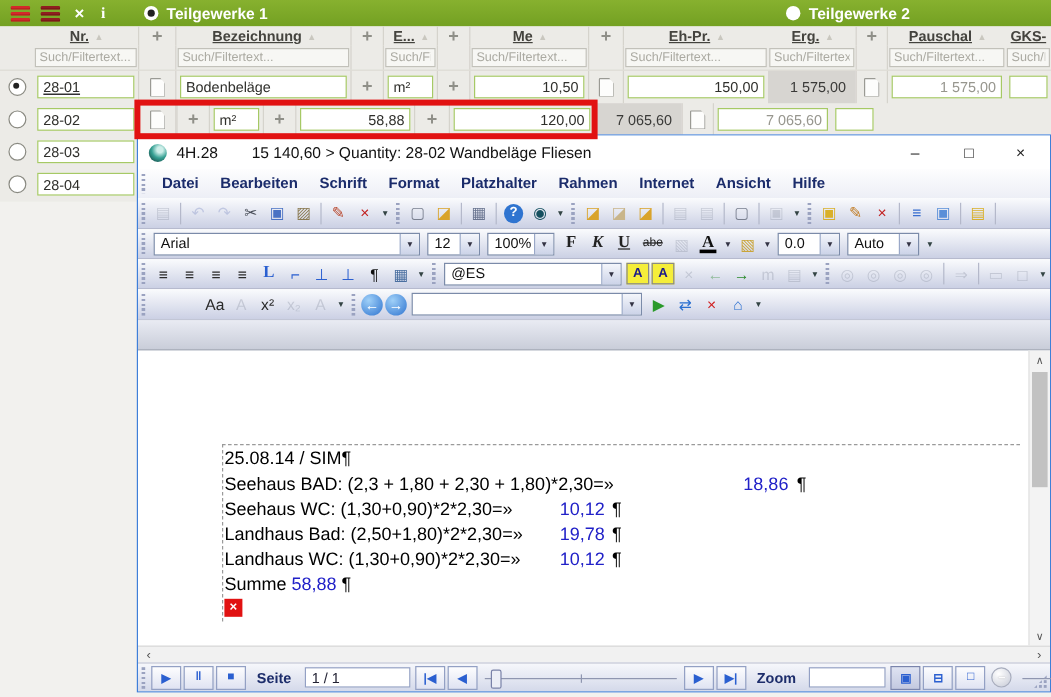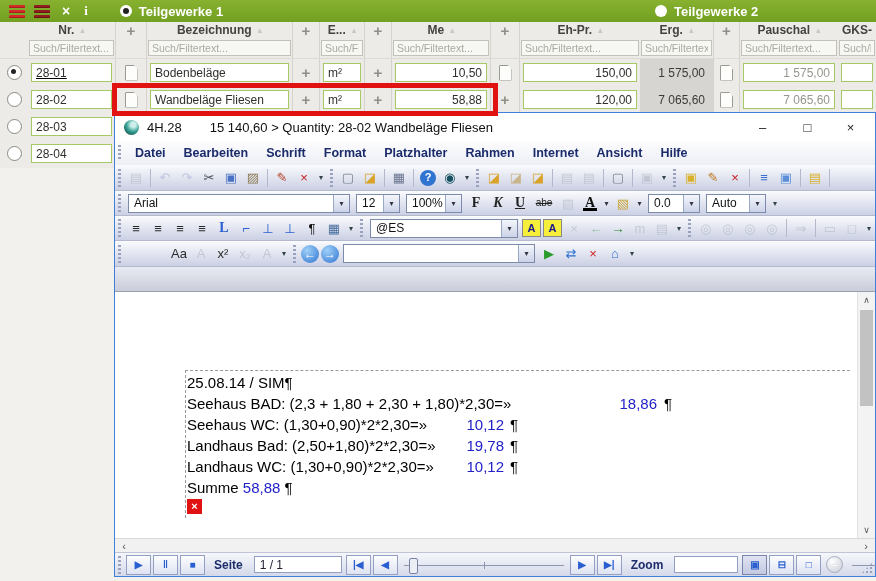--- a/index.html
+++ b/index.html
@@ -21,21 +21,21 @@
   .gradio{width:12px;height:12px;border-radius:50%;background:#fff;display:inline-block;position:relative;}
   .gradio.sel:after{content:"";position:absolute;left:3px;top:3px;width:6px;height:6px;border-radius:50%;background:#222;}
   
   #tbl{position:absolute;left:0;top:22px;width:876px;height:146px;background:#ecebe7;font-size:12px;}
   .hrow,.frow,.trow{display:flex;}
   .hrow{height:16px;align-items:center;}
   .frow{height:20px;align-items:center;border-bottom:1px solid #dddbd4;}
   .trow{height:27px;align-items:center;}
   .cell{flex:none;display:flex;align-items:center;justify-content:center;height:100%;box-sizing:border-box;position:relative;}
   .cell.narrow{border-left:1px solid #d5d3cc;border-right:1px solid #d5d3cc;}
-  .hlabel{font-weight:bold;color:#44433e;white-space:nowrap;overflow:hidden;}
+  .hlabel{font-weight:bold;color:#44433e;white-space:nowrap;overflow:hidden;text-decoration:underline;}
   .sortglyph{color:#c9c7bf;font-size:9px;margin-left:6px;}
   .plusglyph{color:#8f8f88;font-size:15px;font-weight:bold;line-height:1;cursor:pointer;}
   input.filter{width:calc(100% - 10px);height:14px;border:1px solid #c2c1ba;background:#f7f7f4;
        font-size:10.5px;color:#abaaa2;padding:0 3px;font-family:inherit;box-sizing:content-box;}
   input.filter::placeholder{color:#abaaa2;opacity:1;}
   .cellbox{height:19px;border:1px solid #a6c965;background:#fff;color:#2f2f2b;font-size:12px;
        width:calc(100% - 6px);box-sizing:border-box;padding:0 4px;font-family:inherit;}
   .cellbox.right{text-align:right;}
   .cellbox.muted{color:#97968e;}
   .graycell{width:100%;height:100%;background:#d7d5d1;color:#3a3a38;display:flex;align-items:center;
@@ -293,23 +293,20 @@
       <div class="trow">
         <div class="cell" style="width: 28px;">
           <span class="tradio"></span>
         </div>
         <div class="cell" style="width: 87px;">
           <input class="cellbox" value="28-02" style="">
         </div>
         <div class="cell narrow" style="width: 32px;">
           <span class="docicon"></span>
         </div>
-        <div class="cell" style="width: 145px;">
-          <input class="cellbox" value="Wandbeläge Fliesen" style="">
-        </div>
         <div class="cell narrow" style="width: 28px;">
           <span class="plusglyph">+</span>
         </div>
         <div class="cell" style="width: 44px;">
           <input class="cellbox" value="m²" style="">
         </div>
         <div class="cell narrow" style="width: 28px;">
           <span class="plusglyph">+</span>
         </div>
         <div class="cell" style="width: 98px;">

